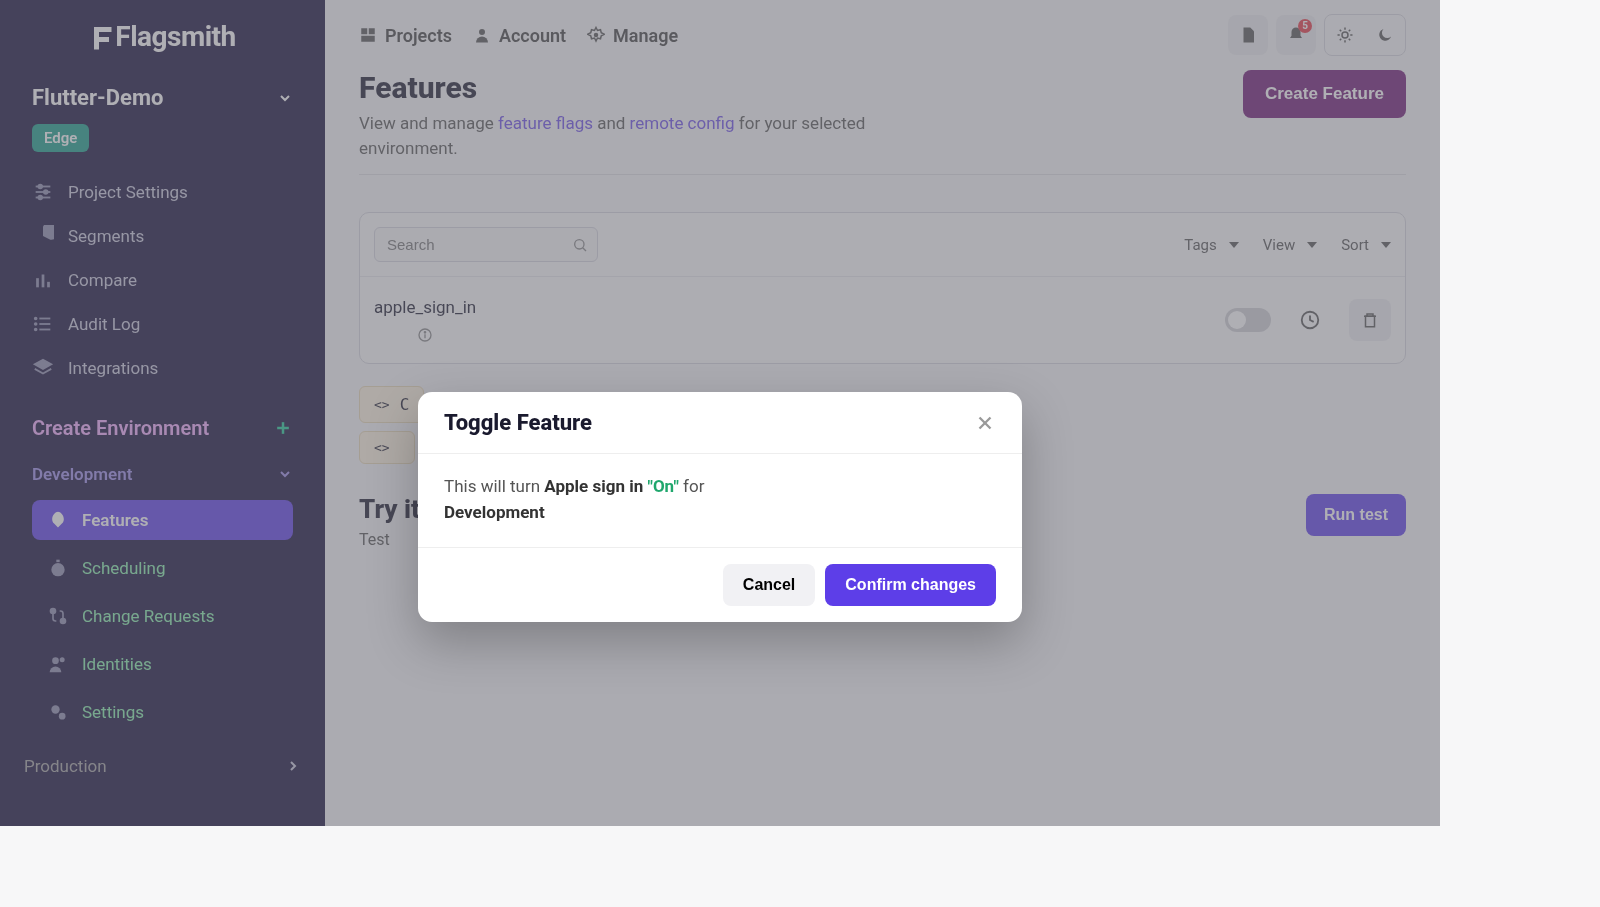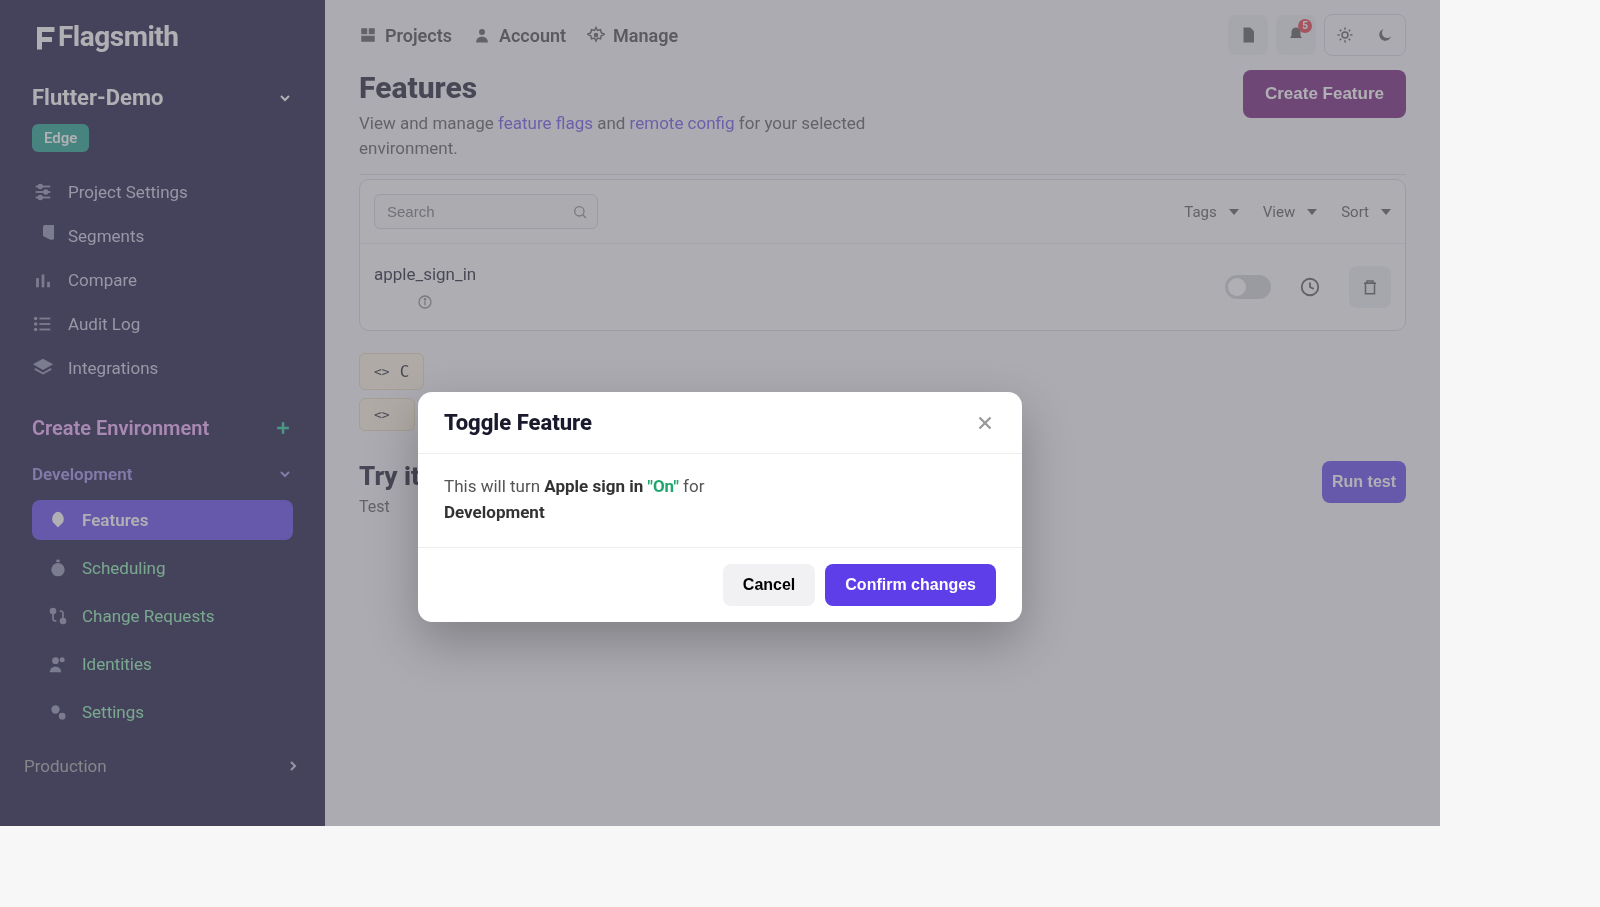--- a/index.html
+++ b/index.html
@@ -26,20 +26,21 @@
     flex-shrink: 0;
   }
   .logo {
     padding: 0 32px 24px 32px;
     font-size: 28px;
     font-weight: 700;
     color: #fff;
     letter-spacing: -0.5px;
     display: flex;
     align-items: center;
+    justify-content: center;
   }
   .project-row {
     padding: 8px 32px;
     display: flex;
     justify-content: space-between;
     align-items: center;
     cursor: pointer;
   }
   .project-name {
     font-size: 22px;
@@ -188,21 +189,21 @@
     border-radius: 8px;
     padding: 14px 22px;
     font-size: 17px;
     font-weight: 700;
     cursor: pointer;
   }
 
   .panel {
     border: 1px solid #d5d5dd;
     border-radius: 10px;
-    margin-top: 4px;
+    margin-top: 37px;
     background: #fafafb;
   }
   .panel-head {
     display: flex;
     justify-content: space-between;
     align-items: center;
     padding: 14px 14px 14px 14px;
   }
   .search-wrap {
     position: relative;
@@ -249,21 +250,21 @@
 
   .snippet {
     display:inline-flex; align-items:center; gap:10px; background:#fff3df; border:1px solid #e9d9b5;
     border-radius:6px; padding:8px 14px; margin-top:22px; font-family: ui-monospace, monospace;
   }
 
   .try-section { margin-top: 30px; display:flex; justify-content:space-between; align-items:flex-start; }
   .try-title { font-size: 26px; font-weight: 800; }
   .try-text { font-size: 16px; color:#555; margin-top:6px; }
   .run-btn {
-    background:#5d3ee8; color:#fff; border:none; border-radius:8px; padding:12px 10px; font-size:16px; font-weight:600; cursor:pointer;
+    background:#5d3ee8; color:#fff; border:none; border-radius:8px; padding:12px 18px; font-size:16px; font-weight:600; cursor:pointer;
   }
 
   
   .overlay {
     position: absolute; inset:0; background: rgba(110,110,118,0.55); display:flex; align-items:flex-start; justify-content:center;
   }
   .modal {
     margin-top: 392px;
     width: 604px;
     background:#fff;

